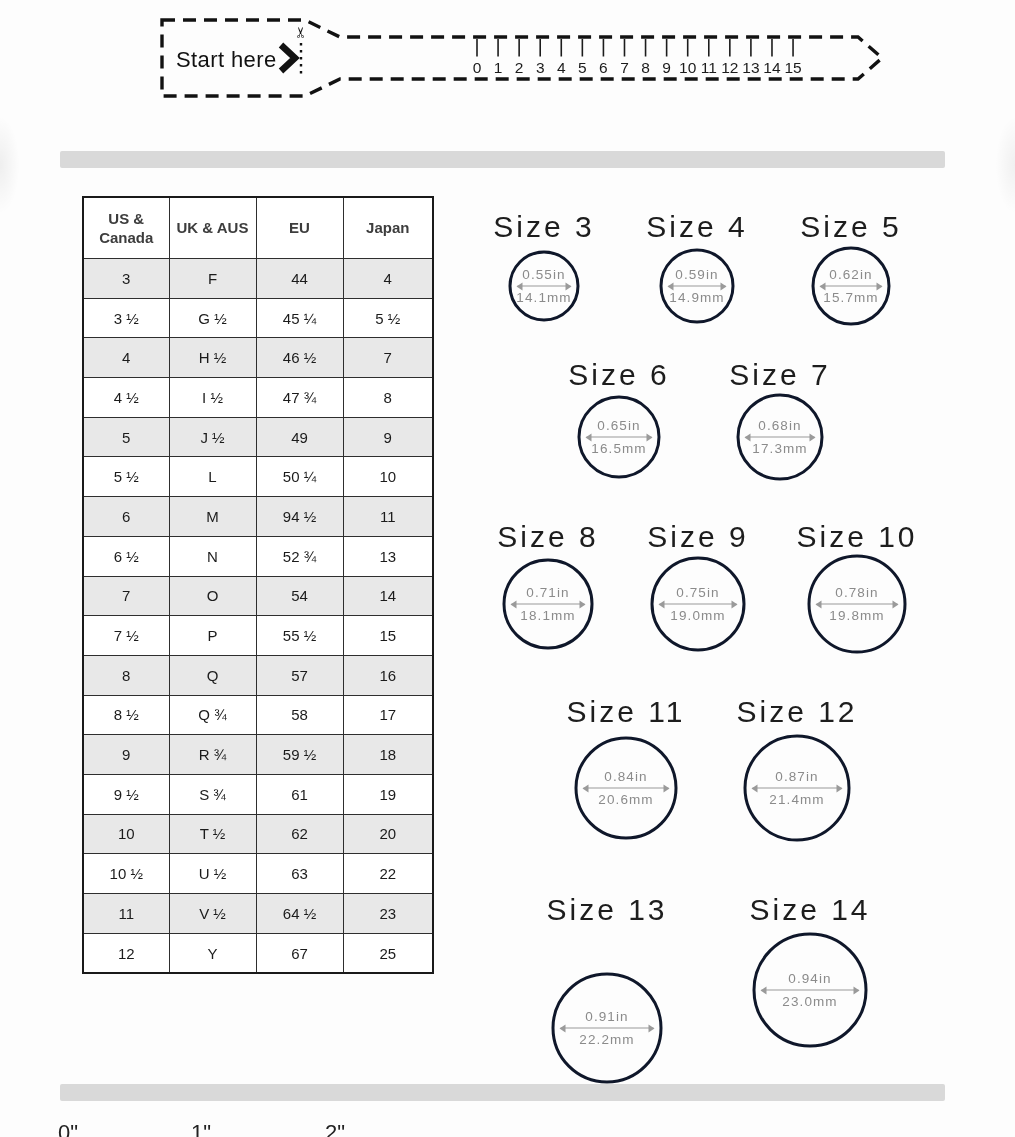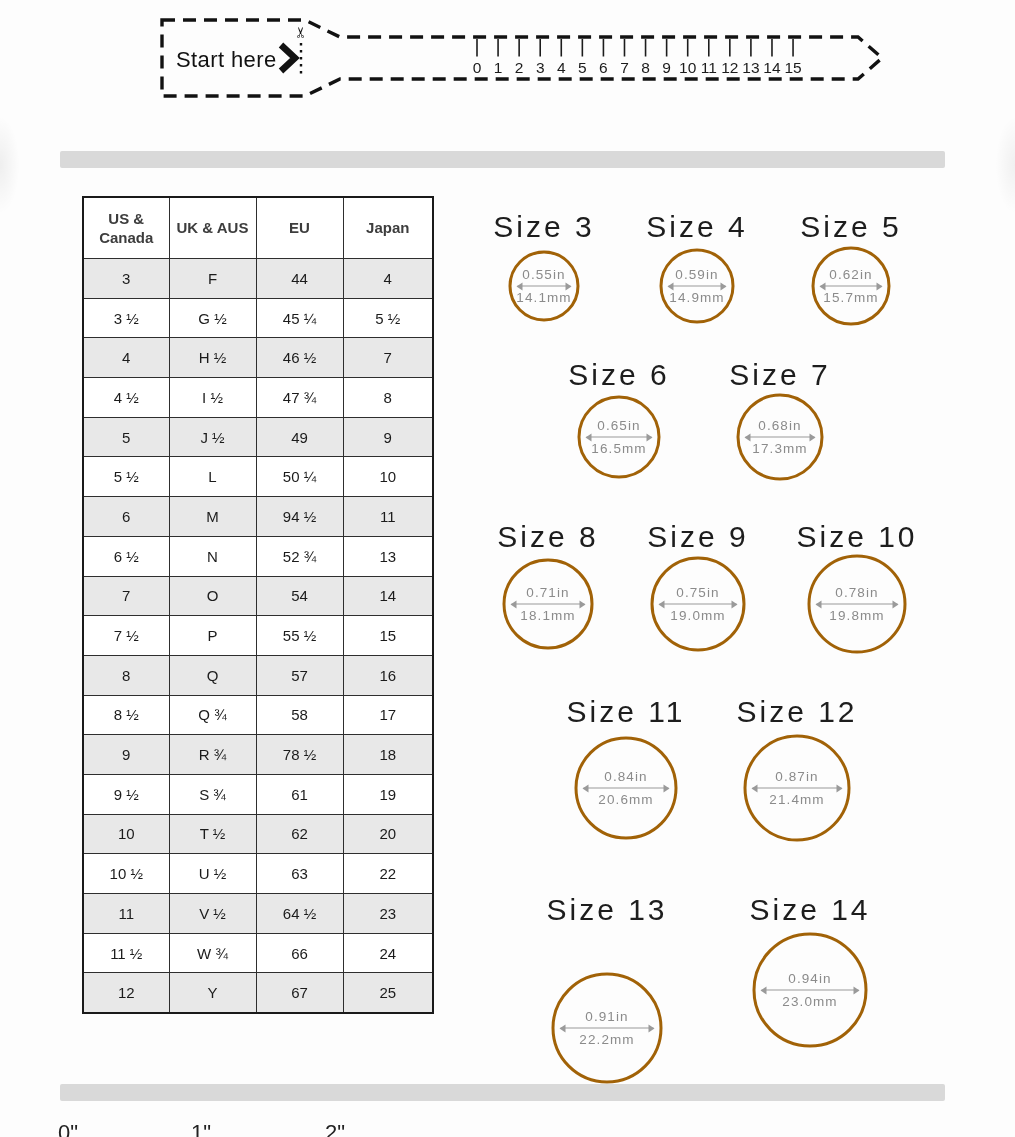--- a/index.html
+++ b/index.html
@@ -47,21 +47,21 @@
   }
   #sizes-table tbody tr:nth-child(odd) td { background:#e8e8e8; }
 
   
   .ring-title {
     position:absolute; transform:translate(-50%,-50%);
     font-size:30px; letter-spacing:3px; color:#1d1d1d; white-space:nowrap;
   }
   .ring-circle {
     position:absolute; transform:translate(-50%,-50%);
-    border:3px solid #a16207; border-radius:50%; box-sizing:border-box;
+    border:3px solid #0f172a; border-radius:50%; box-sizing:border-box;
     display:flex; flex-direction:column; align-items:center; justify-content:center;
     background:transparent;
   }
   .ring-in, .ring-mm {
     color:#8b8b8b; font-size:13.5px; letter-spacing:1.1px;
     line-height:1.15; white-space:nowrap;
   }
   .ring-arrow {
     position:relative; height:1.5px; background:#9a9a9a; margin:3px 0;
   }
@@ -209,21 +209,21 @@
       </tr>
       <tr>
         <td>8 ½</td>
         <td>Q ¾</td>
         <td>58</td>
         <td>17</td>
       </tr>
       <tr>
         <td>9</td>
         <td>R ¾</td>
-        <td>78 ½</td>
+        <td>59 ½</td>
         <td>18</td>
       </tr>
       <tr>
         <td>9 ½</td>
         <td>S ¾</td>
         <td>61</td>
         <td>19</td>
       </tr>
       <tr>
         <td>10</td>
@@ -235,26 +235,20 @@
         <td>10 ½</td>
         <td>U ½</td>
         <td>63</td>
         <td>22</td>
       </tr>
       <tr>
         <td>11</td>
         <td>V ½</td>
         <td>64 ½</td>
         <td>23</td>
-      </tr>
-      <tr>
-        <td>11 ½</td>
-        <td>W ¾</td>
-        <td>66</td>
-        <td>24</td>
       </tr>
       <tr>
         <td>12</td>
         <td>Y</td>
         <td>67</td>
         <td>25</td>
       </tr>
     </tbody>
 </table>
 

